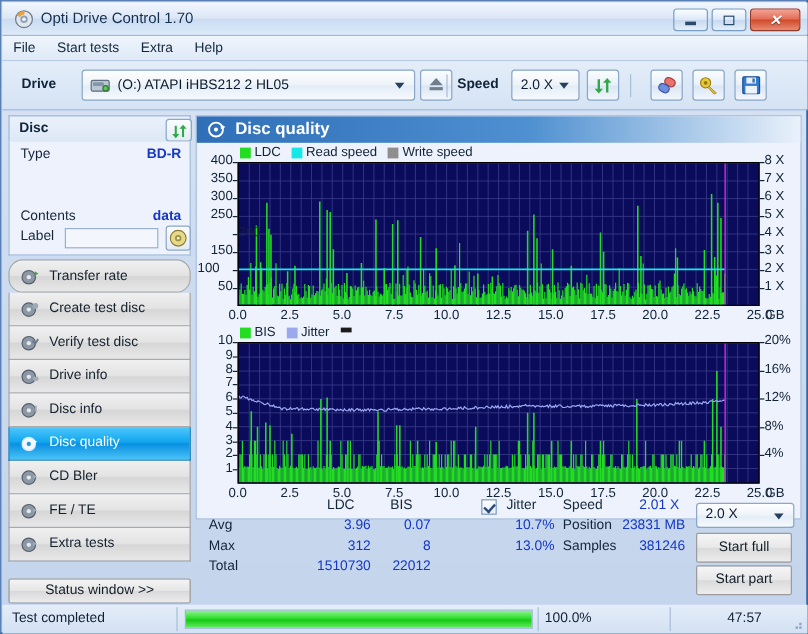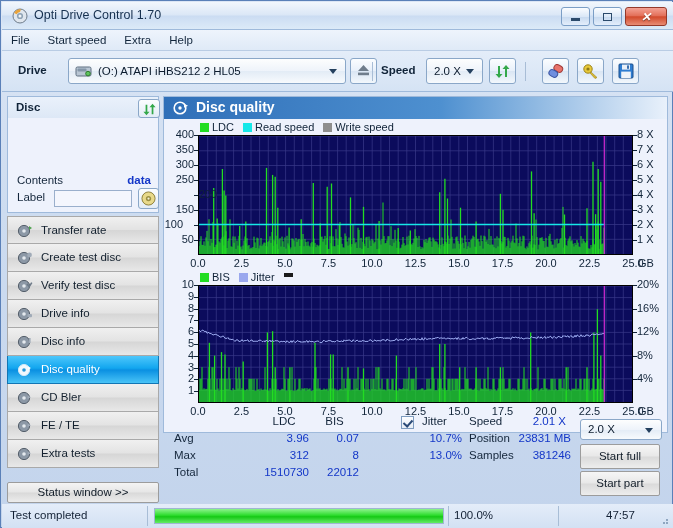--- a/index.html
+++ b/index.html
@@ -69,21 +69,21 @@
     border:1px solid #9aafcc;box-sizing:border-box;}
   .label-btn{position:absolute;left:130px;top:70px;width:21px;height:21px;border:1px solid #8aa7c8;
     border-radius:3px;background:linear-gradient(180deg,#fbfdff,#e3ecf6);box-sizing:border-box;}
   .refresh-btn{position:absolute;left:130px;top:2px;width:22px;height:19px;border:1px solid #8aa7c8;
     border-radius:3px;background:linear-gradient(180deg,#fbfdff,#e3ecf6);box-sizing:border-box;}
 
   .navlist{position:absolute;left:6px;top:215px;width:152px;}
   .navitem{position:relative;width:152px;height:28px;
     background:linear-gradient(180deg,#f0f0f0 0%,#e3e3e3 48%,#d6d6d6 52%,#e8e8e8 100%);
     border:1px solid #a9a9a9;border-top:none;box-sizing:border-box;}
-  .navitem:first-child{border-top:1px solid #a9a9a9;}
+  .navitem:first-child{border-top:1px solid #a9a9a9;border-radius:12px;}
   .navitem.sel{background:linear-gradient(180deg,#4ec7fb 0%,#12a6ef 45%,#0a90e2 52%,#49c4f7 100%);
     border-color:#1276b4;}
   .navitem .nl{position:absolute;left:33px;top:7px;font-size:11.5px;color:#13202e;}
   .navitem.sel .nl{color:#ffffff;}
   .navicon{position:absolute;left:9px;top:6px;width:16px;height:16px;}
 
   .status-btn{position:absolute;left:6px;top:481px;width:152px;height:21px;
     background:linear-gradient(180deg,#f4f4f4 0%,#e6e6e6 48%,#d9d9d9 52%,#ececec 100%);
     border:1px solid #9c9c9c;border-radius:2px;box-sizing:border-box;
     text-align:center;line-height:19px;font-size:11.5px;color:#121d29;}
@@ -161,21 +161,21 @@
           <i class="max-i"></i>
         </span>
       <span class="wbtn close">
           <i class="close-i">✕</i>
         </span>
     </span>
   </div>
 
   <div class="menubar">
     <span class="menuitem">File</span>
-    <span class="menuitem">Start speed</span>
+    <span class="menuitem">Start tests</span>
     <span class="menuitem">Extra</span>
     <span class="menuitem">Help</span>
   </div>
 
   <div class="toolbar">
     <span class="lbl-drive">Drive</span>
 
     <div class="drive-combo">
       <span style="position:absolute;left:6px;top:5px;">
         <svg width="17" height="15" viewBox="0 0 17 15">
@@ -239,20 +239,24 @@
     <span class="t">Disc</span>
     <div class="refresh-btn">
       <svg width="15" height="13" viewBox="0 0 17 15" style="margin:3px 0 0 3px;">
         <path d="M4 2 L4 10 L1.5 10 L5 14 L8.5 10 L6 10 L6 2 Z" fill="#33a84a"></path>
         <path d="M13 13 L13 5 L15.5 5 L12 1 L8.5 5 L11 5 L11 13 Z" fill="#33a84a"></path>
       </svg>
     </div>
   </div>
 
   <div class="disc-body">
+    <div class="drow" style="top:5px;">
+      <span class="dk">Type</span>
+      <span class="dv">BD-R</span>
+    </div>
     <div class="drow" style="top:56px;">
       <span class="dk">Contents</span>
       <span class="dv">data</span>
     </div>
     <span class="dk" style="top:73px;">Label</span>
     <input class="label-input" value="" style="">
     <div class="label-btn">
       <svg width="15" height="15" viewBox="0 0 16 16" style="margin:2px 0 0 2px;">
         <circle cx="8" cy="8" r="7" fill="#e8d98a" stroke="#8a7c36"></circle>
         <circle cx="8" cy="8" r="2.8" fill="#9b9044"></circle>

